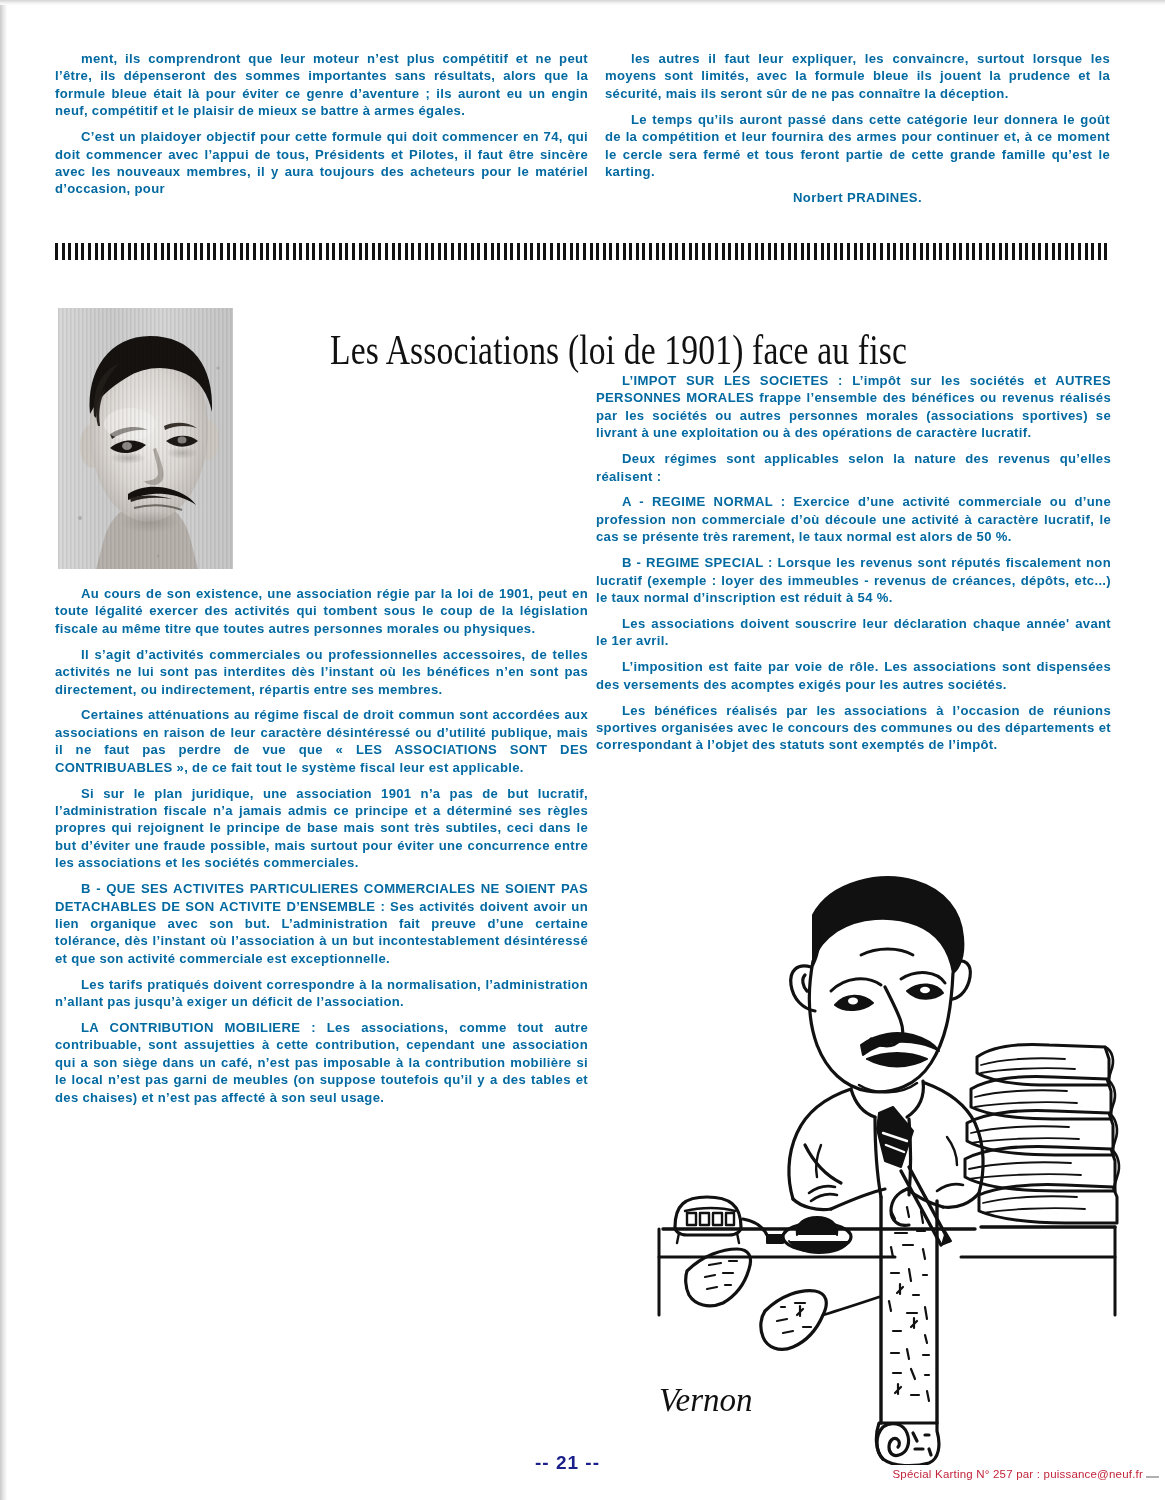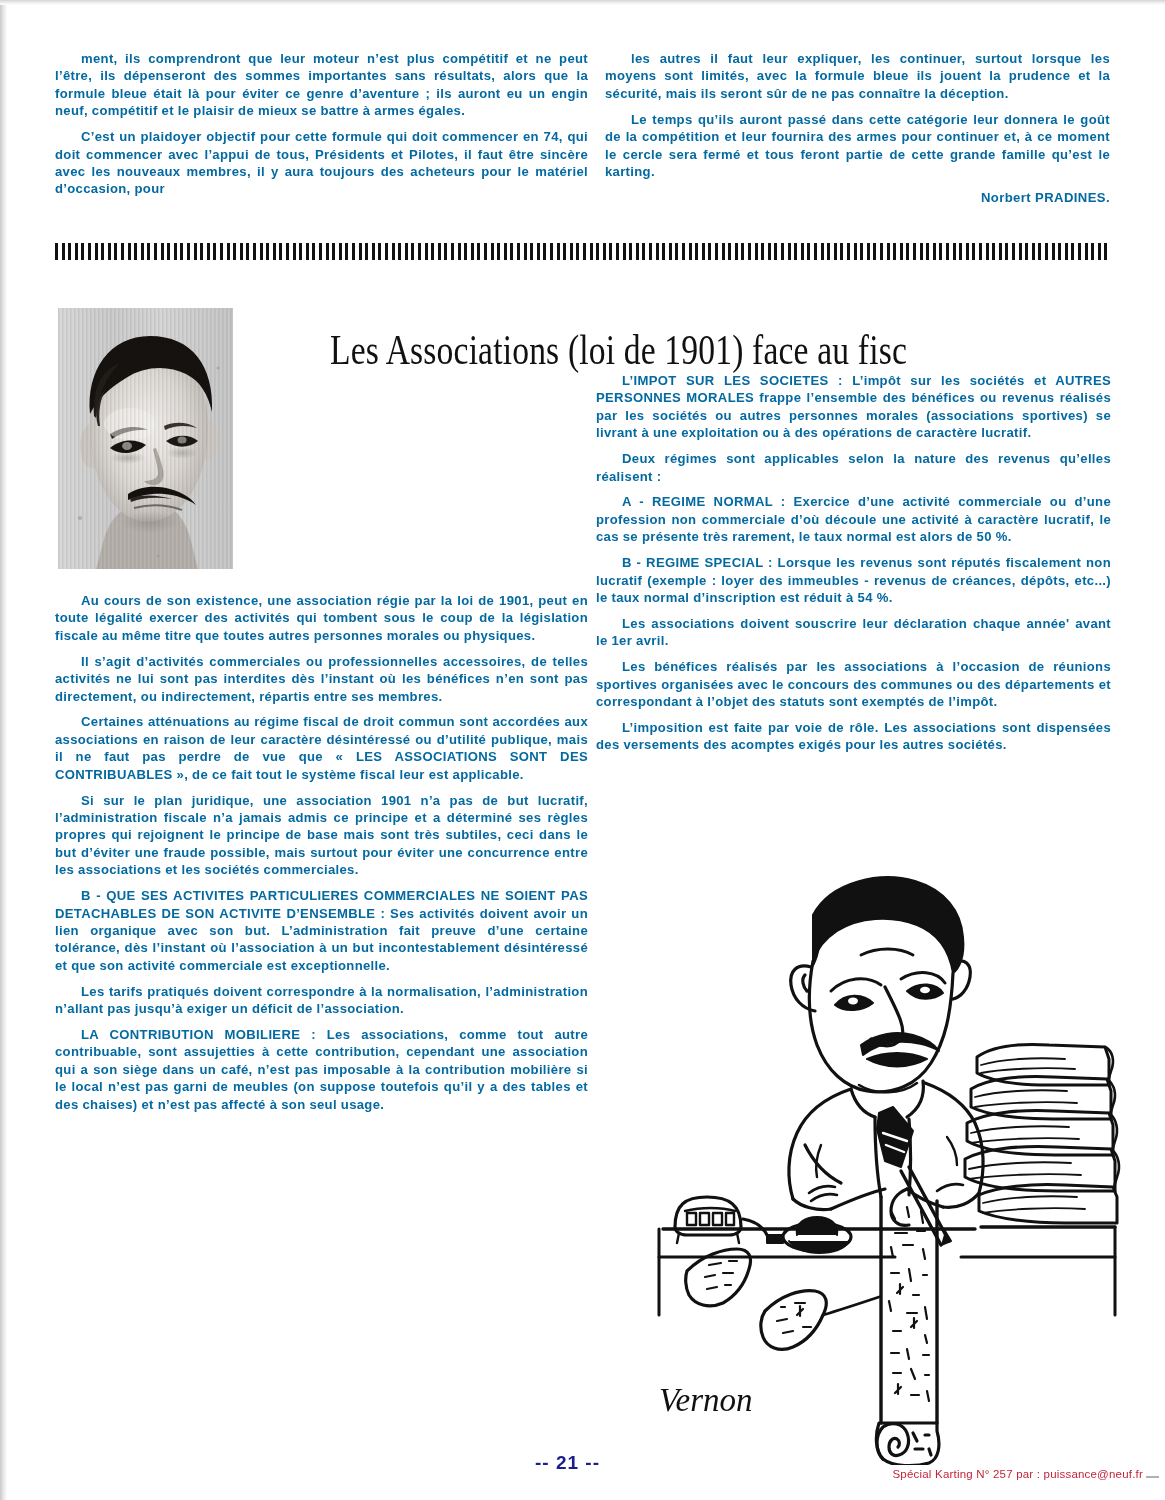--- a/index.html
+++ b/index.html
@@ -45,21 +45,21 @@
     text-align: justify;
     margin: 0 0 8.5px 0;
     text-indent: 26px;
     -webkit-font-smoothing: none;
   }
   .sig {
     font-family: "Liberation Sans", sans-serif;
     font-weight: bold;
     font-size: 13.1px;
     letter-spacing: 0.4px;
-    text-align: right;
+    text-align: center;
     margin: 10px 0 0 0;
   }
 
   
   #top-left  { left: 55px;  top: 50px; width: 533px; }
   #top-right { left: 605px; top: 50px; width: 505px; }
 
   
   #divider {
     position: absolute;
@@ -95,21 +95,21 @@
     line-height: 48px;
     font-weight: 400;
     letter-spacing: 0.2px;
     color: #111111;
     transform: scaleX(0.80);
     transform-origin: left top;
     white-space: nowrap;
   }
 
   
-  #body-left  { left: 55px;  top: 585px; width: 533px; margin-top: 7px; }
+  #body-left  { left: 55px;  top: 585px; width: 533px; }
   #body-right { left: 596px; top: 372px; width: 515px; }
 
   
   #cartoon {
     position: absolute;
     left: 645px;
     top: 845px;
     width: 480px;
     height: 620px;
   }
@@ -154,21 +154,21 @@
 
   <div id="scan-edge-left"></div>
   <div id="scan-edge-top"></div>
 
   <div class="col" id="top-left">
     <p class="para">ment, ils comprendront que leur moteur n’est plus compétitif et ne peut l’être, ils dépenseront des sommes importantes sans résultats, alors que la formule bleue était là pour éviter ce genre d’aventure ; ils auront eu un engin neuf, compétitif et le plaisir de mieux se battre à armes égales.</p>
     <p class="para">C’est un plaidoyer objectif pour cette formule qui doit commencer en 74, qui doit commencer avec l’appui de tous, Présidents et Pilotes, il faut être sincère avec les nouveaux membres, il y aura toujours des acheteurs pour le matériel d’occasion, pour</p>
   </div>
 
   <div class="col" id="top-right">
-    <p class="para">les autres il faut leur expliquer, les continuer, surtout lorsque les moyens sont limités, avec la formule bleue ils jouent la prudence et la sécurité, mais ils seront sûr de ne pas connaître la déception.</p>
+    <p class="para">les autres il faut leur expliquer, les convaincre, surtout lorsque les moyens sont limités, avec la formule bleue ils jouent la prudence et la sécurité, mais ils seront sûr de ne pas connaître la déception.</p>
     <p class="para">Le temps qu’ils auront passé dans cette catégorie leur donnera le goût de la compétition et leur fournira des armes pour continuer et, à ce moment le cercle sera fermé et tous feront partie de cette grande famille qu’est le karting.</p>
     <p class="sig">Norbert PRADINES.</p>
   </div>
 
   <div id="divider"></div>
 
   <div id="portrait">
     <svg width="175" height="261" viewBox="0 0 175 261" xmlns="http://www.w3.org/2000/svg">
       <defs>
         <linearGradient id="bgv" x1="0" y1="0" x2="1" y2="0">
@@ -243,22 +243,22 @@
   </div>
 
   <h1 id="article-title">Les Associations (loi de 1901) face  au fisc</h1>
 
   <div class="col" id="body-right">
     <p class="para">L’IMPOT SUR LES SOCIETES : L’impôt sur les sociétés et AUTRES PERSONNES MORALES frappe l’ensemble des bénéfices ou revenus réalisés par les sociétés ou autres personnes morales (associations sportives) se livrant à une exploitation ou à des opérations de caractère  lucratif.</p>
     <p class="para">Deux régimes sont applicables selon la nature des revenus qu’elles réalisent :</p>
     <p class="para">A - REGIME NORMAL : Exercice d’une activité commerciale ou d’une profession non commerciale d’où découle une activité à caractère lucratif, le cas se présente très rarement, le taux normal est alors de 50 %.</p>
     <p class="para">B - REGIME SPECIAL : Lorsque les revenus sont réputés fiscalement non lucratif (exemple : loyer des immeubles - revenus de créances, dépôts, etc...) le taux normal d’inscription est réduit à 54 %.</p>
     <p class="para">Les associations doivent souscrire leur déclaration chaque année' avant le 1er avril.</p>
+    <p class="para">L’imposition est faite par voie de rôle. Les associations sont dispensées des versements des acomptes exigés pour les autres sociétés.</p>
     <p class="para">Les bénéfices réalisés par les associations à l’occasion de réunions sportives organisées avec le concours des communes ou des départements et correspondant à l’objet des statuts sont exemptés de l’impôt.</p>
-    <p class="para">L’imposition est faite par voie de rôle. Les associations sont dispensées des versements des acomptes exigés pour les autres sociétés.</p>
   </div>
 
   <div class="col" id="body-left">
     <p class="para">Au cours de son existence, une association régie par la loi de 1901, peut en toute légalité exercer des activités qui tombent sous le coup de la législation fiscale au même titre que toutes autres personnes morales ou physiques.</p>
     <p class="para">Il s’agit d’activités commerciales ou professionnelles accessoires, de telles activités ne lui sont pas interdites dès l’instant où les bénéfices n’en sont pas directement, ou indirectement, répartis entre ses membres.</p>
     <p class="para">Certaines atténuations au régime fiscal de droit commun sont accordées aux associations en raison de leur caractère désintéressé ou d’utilité publique, mais il ne faut pas perdre de vue que « LES ASSOCIATIONS SONT DES CONTRIBUABLES », de ce fait tout le système fiscal leur est applicable.</p>
     <p class="para">Si sur le plan juridique, une association 1901 n’a pas de but lucratif, l’administration fiscale n’a jamais admis ce principe et a déterminé ses règles propres qui rejoignent le principe de base mais sont très subtiles, ceci dans le but d’éviter une fraude possible, mais surtout pour éviter une concurrence entre les associations et les sociétés commerciales.</p>
     <p class="para">B - QUE SES ACTIVITES PARTICULIERES COMMERCIALES NE SOIENT PAS DETACHABLES DE SON ACTIVITE D’ENSEMBLE : Ses activités doivent avoir un lien organique avec son but. L’administration fait preuve d’une certaine tolérance, dès l’instant où l’association à un but incontestablement désintéressé et que son activité commerciale est exceptionnelle.</p>
     <p class="para">Les tarifs pratiqués doivent correspondre à la normalisation, l’administration n’allant pas jusqu’à exiger un déficit de l’association.</p>
     <p class="para">LA CONTRIBUTION MOBILIERE : Les associations, comme tout autre contribuable, sont assujetties à cette contribution, cependant une association qui a son siège dans un café, n’est pas imposable à la contribution mobilière si le local n’est pas garni de meubles (on suppose toutefois qu’il y a des tables et des chaises) et n’est pas affecté à son seul usage.</p>

